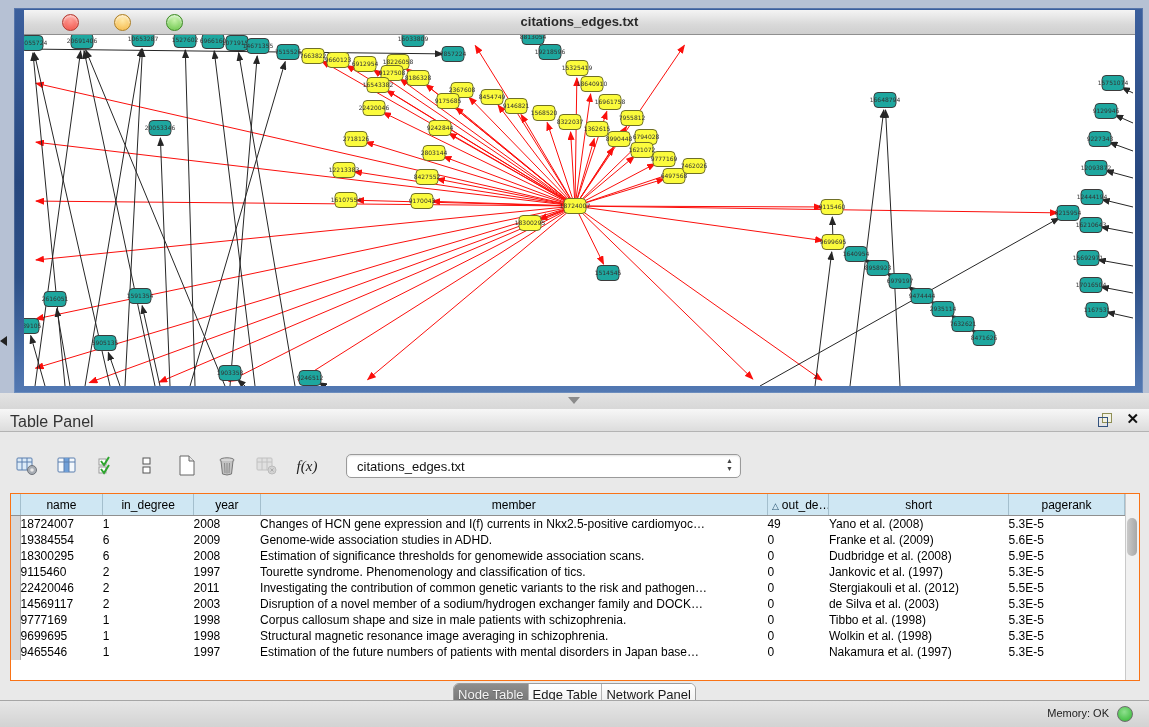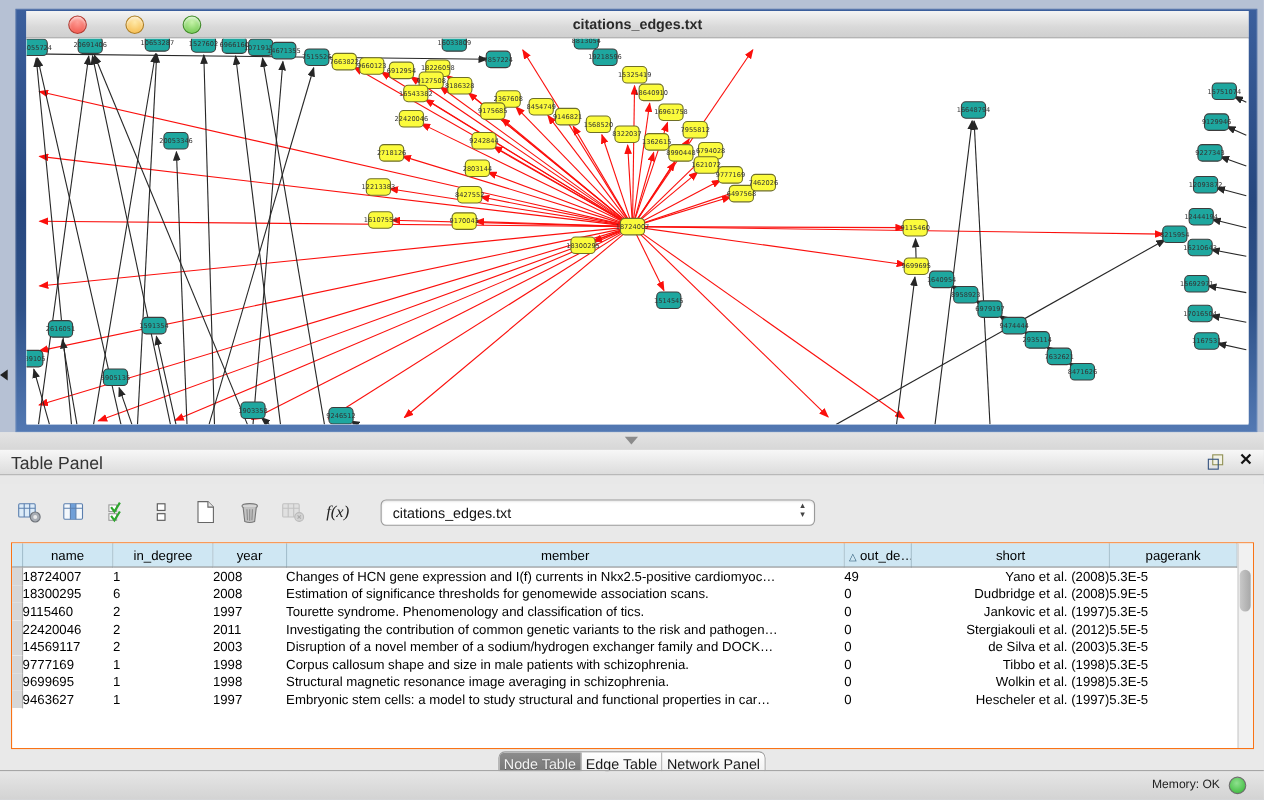--- a/index.html
+++ b/index.html
@@ -56,21 +56,21 @@
   .scroll-track{position:absolute;right:0;top:0;width:13px;height:100%;background:#f1f1f1;border-left:1px solid #c9c9c9;}
   .scroll-thumb{position:absolute;left:1px;top:24px;width:10px;height:38px;border-radius:5px;background:linear-gradient(90deg,#c9c9c9,#a8a8a8);}
   table.data{border-collapse:collapse;table-layout:fixed;width:1114px;font-size:12px;color:#000;}
   table.data th{background:#cfe7f3;border-right:1px solid #a4bfcd;border-bottom:1px solid #8f8f8f;
     font-weight:normal;font-size:12px;height:19px;text-align:center;overflow:hidden;white-space:nowrap;}
   table.data td{height:16px;padding:0;overflow:hidden;white-space:nowrap;text-overflow:ellipsis;}
   col.ch{width:9px;} col.c0{width:82px;} col.c1{width:90px;} col.c2{width:66px;}
   col.c3{width:503px;} col.c4{width:61px;} col.c5{width:178px;} col.c6{width:115px;}
   th.rowhead,td.rowhead{background:#d7d7d7;border-right:1px solid #adadad;}
   td.a0{padding-left:8px;} td.a1{padding-left:8px;} td.a2{padding-left:24px;} td.a3{padding-left:28px;}
-  td.a4{padding-left:6px;} td.a5{text-align:right;} td.a6{padding-left:10px;}
+  td.a4{padding-left:6px;} td.a5{text-align:left;} td.a6{padding-left:10px;}
   th.sorted{text-align:left;padding-left:4px;}
   .sort-tri{font-size:9px;color:#23506e;margin-right:3px;}
   
   .tabbar{position:absolute;left:0;top:240px;width:1149px;height:28px;display:flex;justify-content:center;align-items:center;}
   .segmented{display:flex;border:1px solid #9c9c9c;border-radius:6px;overflow:hidden;background:#fff;box-shadow:0 1px 1px rgba(255,255,255,.8);}
   .segment{padding:3px 4px;font-size:13px;color:#1a1a1a;background:linear-gradient(180deg,#ffffff,#efefef);border-left:1px solid #b5b5b5;}
   .segment:first-child{border-left:none;}
   .segment.sel{background:linear-gradient(180deg,#8d8d8d,#737373);color:#f3f3f3;text-shadow:0 1px 1px rgba(0,0,0,.3);}
   
   .statusbar{position:absolute;left:0;top:700px;width:1149px;height:27px;
@@ -467,20 +467,30 @@
             <td class="a0">18724007</td>
             <td class="a1">1</td>
             <td class="a2">2008</td>
             <td class="a3">Changes of HCN gene expression and I(f) currents in Nkx2.5-positive cardiomyoc…</td>
             <td class="a4">49</td>
             <td class="a5">Yano et al. (2008)</td>
             <td class="a6">5.3E-5</td>
           </tr>
           <tr>
             <td class="rowhead"></td>
+            <td class="a0">19384554</td>
+            <td class="a1">6</td>
+            <td class="a2">2009</td>
+            <td class="a3">Genome-wide association studies in ADHD.</td>
+            <td class="a4">0</td>
+            <td class="a5">Franke et al. (2009)</td>
+            <td class="a6">5.6E-5</td>
+          </tr>
+          <tr>
+            <td class="rowhead"></td>
             <td class="a0">18300295</td>
             <td class="a1">6</td>
             <td class="a2">2008</td>
             <td class="a3">Estimation of significance thresholds for genomewide association scans.</td>
             <td class="a4">0</td>
             <td class="a5">Dudbridge et al. (2008)</td>
             <td class="a6">5.9E-5</td>
           </tr>
           <tr>
             <td class="rowhead"></td>
@@ -527,26 +537,26 @@
             <td class="a0">9699695</td>
             <td class="a1">1</td>
             <td class="a2">1998</td>
             <td class="a3">Structural magnetic resonance image averaging in schizophrenia.</td>
             <td class="a4">0</td>
             <td class="a5">Wolkin et al. (1998)</td>
             <td class="a6">5.3E-5</td>
           </tr>
           <tr>
             <td class="rowhead"></td>
-            <td class="a0">9463627</td>
+            <td class="a0">9465546</td>
             <td class="a1">1</td>
             <td class="a2">1997</td>
-            <td class="a3">Embryonic stem cells: a model to study structural and functional properties in car…</td>
-            <td class="a4">0</td>
-            <td class="a5">Hescheler et al. (1997)</td>
+            <td class="a3">Estimation of the future numbers of patients with mental disorders in Japan base…</td>
+            <td class="a4">0</td>
+            <td class="a5">Nakamura et al. (1997)</td>
             <td class="a6">5.3E-5</td>
           </tr>
         </tbody>
     </table>
     <div class="scroll-track">
       <div class="scroll-thumb"></div>
     </div>
   </div>
 
   <div class="tabbar">

